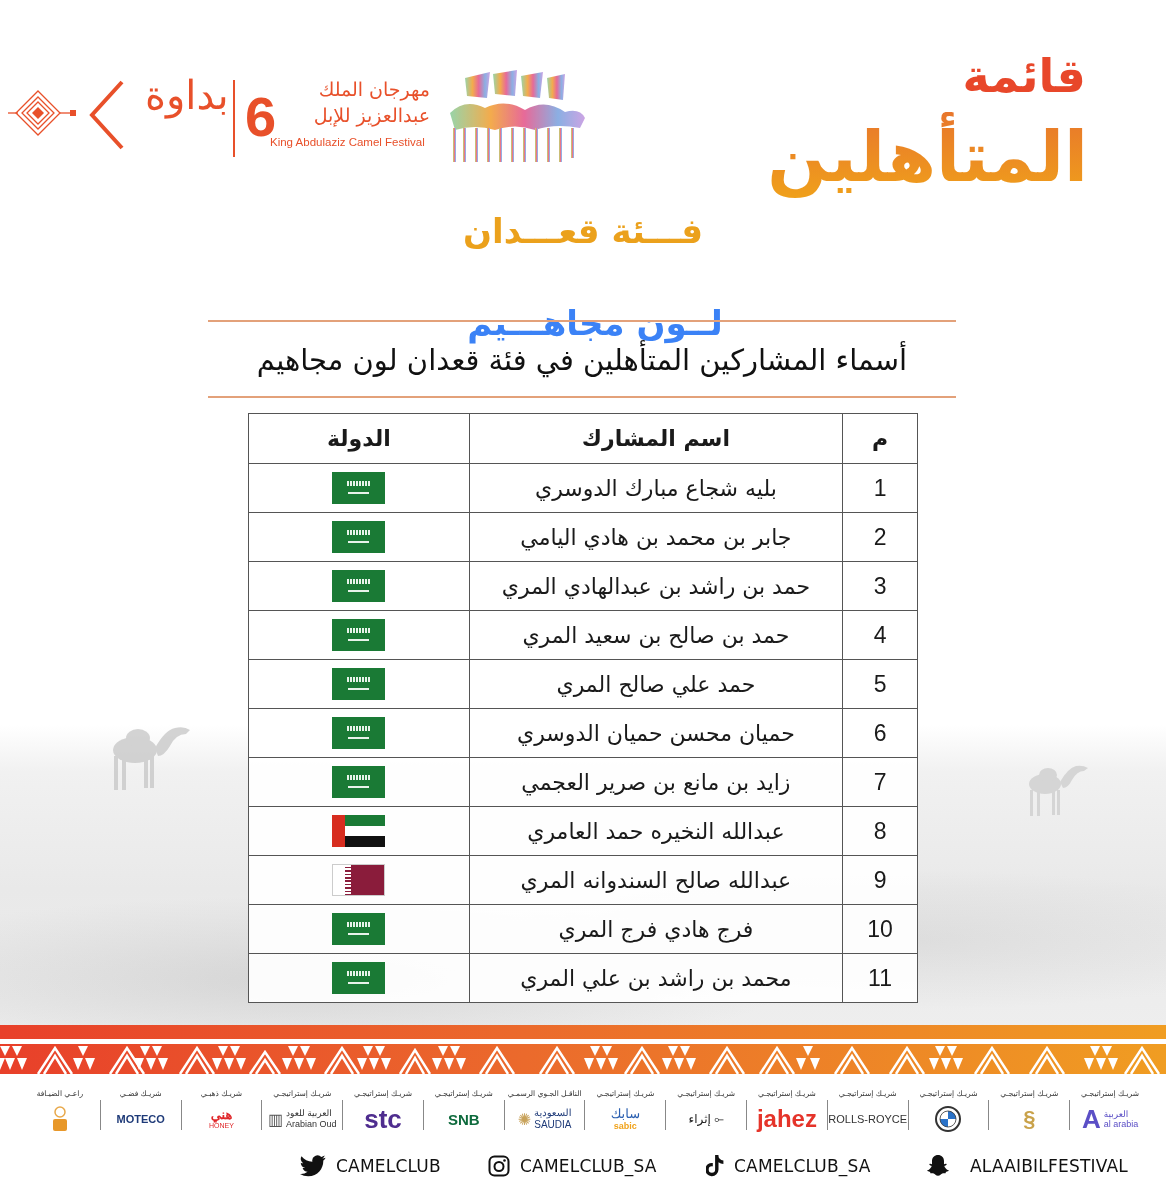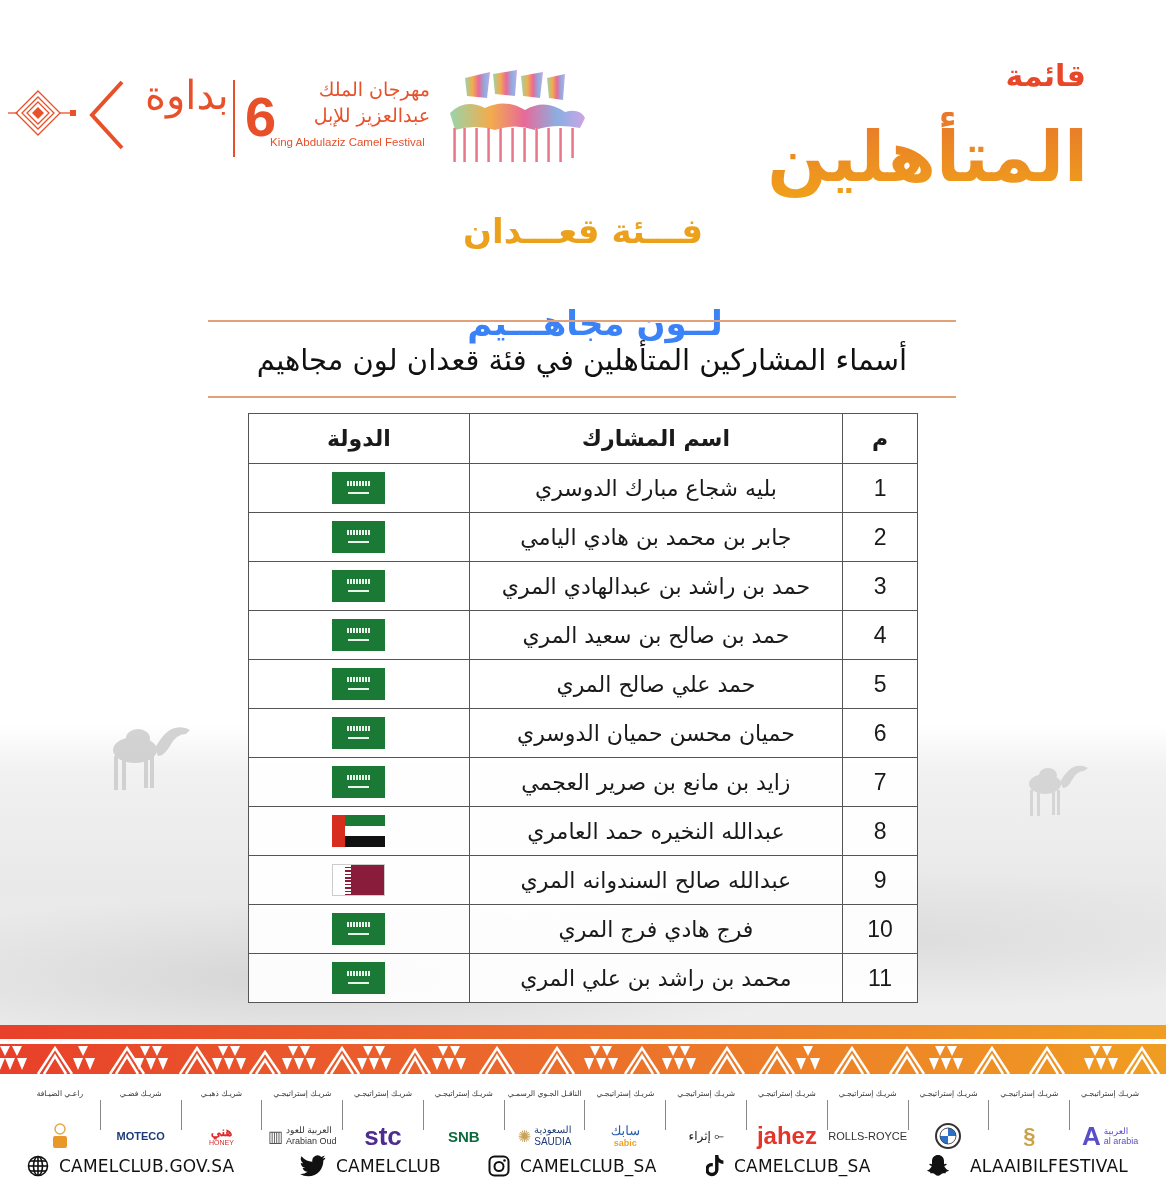--- a/index.html
+++ b/index.html
@@ -18,21 +18,21 @@
   .chevron-ornament { position: absolute; left: 82px; top: 80px; }
   .logo-badawa { position: absolute; left: 145px; top: 75px; width: 90px; height: 82px;
     color: #e8502a; font-family: "DejaVu Serif", serif; font-size: 40px; line-height: 40px; text-align: left; }
   .logo-divider { position: absolute; left: 233px; top: 80px; width: 2px; height: 77px; background: #e8502a; }
   .logo-num { position: absolute; left: 245px; top: 82px; font-size: 56px; color: #e8502a; font-family: "Liberation Sans", sans-serif; font-weight: bold; line-height: 70px;}
   .festival-ar { position: absolute; left: 300px; top: 76px; width: 130px; text-align: right; direction: rtl;
     font-family: "DejaVu Serif", serif; font-size: 19px; line-height: 26px; color: #e8502a; }
   .festival-en { position: absolute; left: 270px; top: 136px; width: 162px; font-size: 11.5px; color: #e8502a; white-space: nowrap; font-family: "Liberation Sans", sans-serif;}
   .festival-art { position: absolute; left: 435px; top: 68px; }
 
-  .title-top { position: absolute; right: 80px; top: 46px; font-size: 30px; font-weight: bold; color: #e8472a;
+  .title-top { position: absolute; right: 80px; top: 46px; font-size: 46px; font-weight: bold; color: #e8472a;
     direction: rtl; font-family: "DejaVu Sans", sans-serif; line-height: 60px; }
   .title-main { position: absolute; right: 78px; top: 112px; font-size: 70px; font-weight: bold; direction: rtl;
     line-height: 90px; color: #e88a26;
     background: linear-gradient(180deg, #e8762c 0%, #f0a21a 100%);
     -webkit-background-clip: text; background-clip: text; -webkit-text-fill-color: transparent; }
 
   .cat-line1 { position: absolute; left: 0; width: 1166px; top: 206px; text-align: center; padding-left: 0;
     font-size: 34px; font-weight: bold; color: #eba11c; direction: rtl; line-height: 50px; }
   .cat-line1 span, .cat-line2 span { display: inline-block; margin-left: 0; }
   .cat-line2 { position: absolute; left: 12px; width: 1166px; top: 258px; text-align: center;
@@ -68,21 +68,21 @@
   .band-top { position: absolute; left: 0; top: 1025px; width: 1166px; height: 14px;
     background: linear-gradient(90deg, #e8402a 0%, #eb6a2c 45%, #f09d22 100%); }
   .band-bottom { position: absolute; left: 0; top: 1044px; width: 1166px; height: 30px;
     background: linear-gradient(90deg, #e8402a 0%, #eb6a2c 45%, #f09d22 100%); overflow: hidden; }
 
   
   .sponsors { position: absolute; left: 20px; top: 1088px; width: 1130px; height: 50px; display: flex;
     flex-direction: row-reverse; justify-content: space-between; align-items: flex-start; }
   .sponsor { display: flex; flex-direction: column; align-items: center; width: 80px; position: relative; }
   .sponsor-label { font-size: 7.5px; color: #333; direction: rtl; white-space: nowrap; height: 12px; line-height: 12px; }
-  .sponsor-logo { margin-top: 21px; height: 30px; display: flex; align-items: center; justify-content: center;
+  .sponsor-logo { margin-top: 4px; height: 30px; display: flex; align-items: center; justify-content: center;
     font-family: "Liberation Sans", sans-serif; white-space: nowrap; }
   .sep { width: 1px; height: 30px; background: #888; margin-top: 12px; }
 
   
   .social { position: absolute; left: 0; top: 1148px; width: 1166px; height: 36px; }
   .social-item { position: absolute; top: 0; display: flex; align-items: center; height: 36px; }
   .social-item svg { margin-right: 10px; }
   .social-text { font-size: 17px; color: #111; font-family: "DejaVu Sans", sans-serif; letter-spacing: 0.2px; }
 </style>
 </head>
@@ -452,33 +452,20 @@
     <div class="sponsor-logo">
       <svg width="18" height="26" viewBox="0 0 18 26">
           <circle cx="9" cy="6" r="5" fill="none" stroke="#e8a84a" stroke-width="1.5"></circle>
           <rect x="2" y="13" width="14" height="12" rx="2" fill="#e8982a"></rect>
         </svg>
     </div>
   </div>
 </div>
 
 <div class="social">
-  <div class="social-item" style="left:27px;">
-    <svg width="22" height="22" viewBox="0 0 22 22">
-        <g fill="none" stroke="#111" stroke-width="1.6">
-          <circle cx="11" cy="11" r="9.5"></circle>
-          <ellipse cx="11" cy="11" rx="4.5" ry="9.5"></ellipse>
-          <line x1="1.5" y1="11" x2="20.5" y2="11"></line>
-          <line x1="3" y1="6" x2="19" y2="6"></line>
-          <line x1="3" y1="16" x2="19" y2="16"></line>
-          <line x1="11" y1="1.5" x2="11" y2="20.5"></line>
-        </g>
-      </svg>
-    <span class="social-text">CAMELCLUB.GOV.SA</span>
-  </div>
   <div class="social-item" style="left:300px;">
     <svg width="26" height="22" viewBox="0 0 24 20">
         <path d="M23.5 2.3c-.9.4-1.8.6-2.8.8 1-.6 1.8-1.6 2.1-2.7-.9.6-2 1-3.1 1.2A4.9 4.9 0 0 0 11.4 6C7.4 5.8 3.8 3.9 1.4.9a4.9 4.9 0 0 0 1.5 6.6c-.8 0-1.6-.3-2.2-.6 0 2.4 1.7 4.4 3.9 4.8-.7.2-1.5.2-2.2.1.6 2 2.4 3.4 4.6 3.4A9.9 9.9 0 0 1 0 17.3 14 14 0 0 0 7.5 19.5c9 0 14-7.5 14-14v-.6c1-.7 1.8-1.6 2-2.6z" fill="#111"></path>
       </svg>
     <span class="social-text">CAMELCLUB</span>
   </div>
   <div class="social-item" style="left:488px;">
     <svg width="22" height="22" viewBox="0 0 22 22">
         <g fill="none" stroke="#111" stroke-width="2">
           <rect x="1.5" y="1.5" width="19" height="19" rx="5"></rect>

